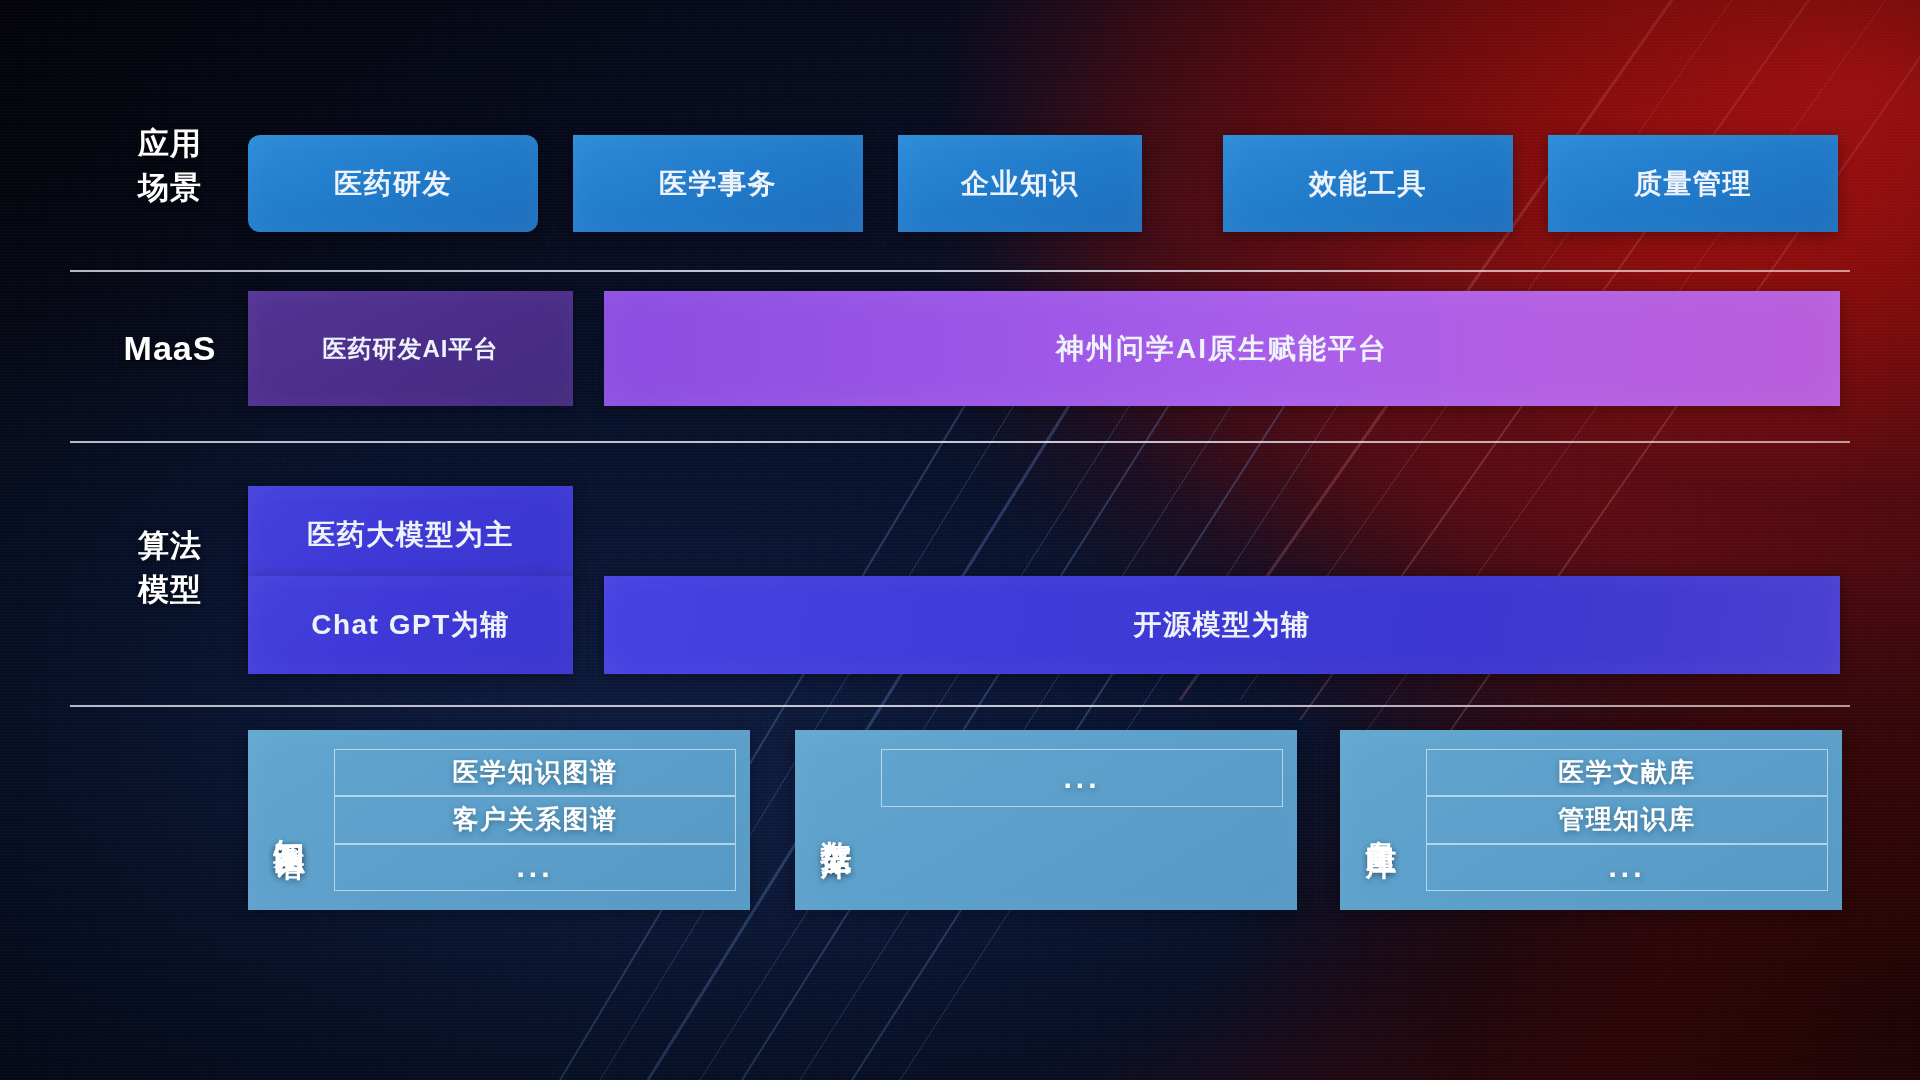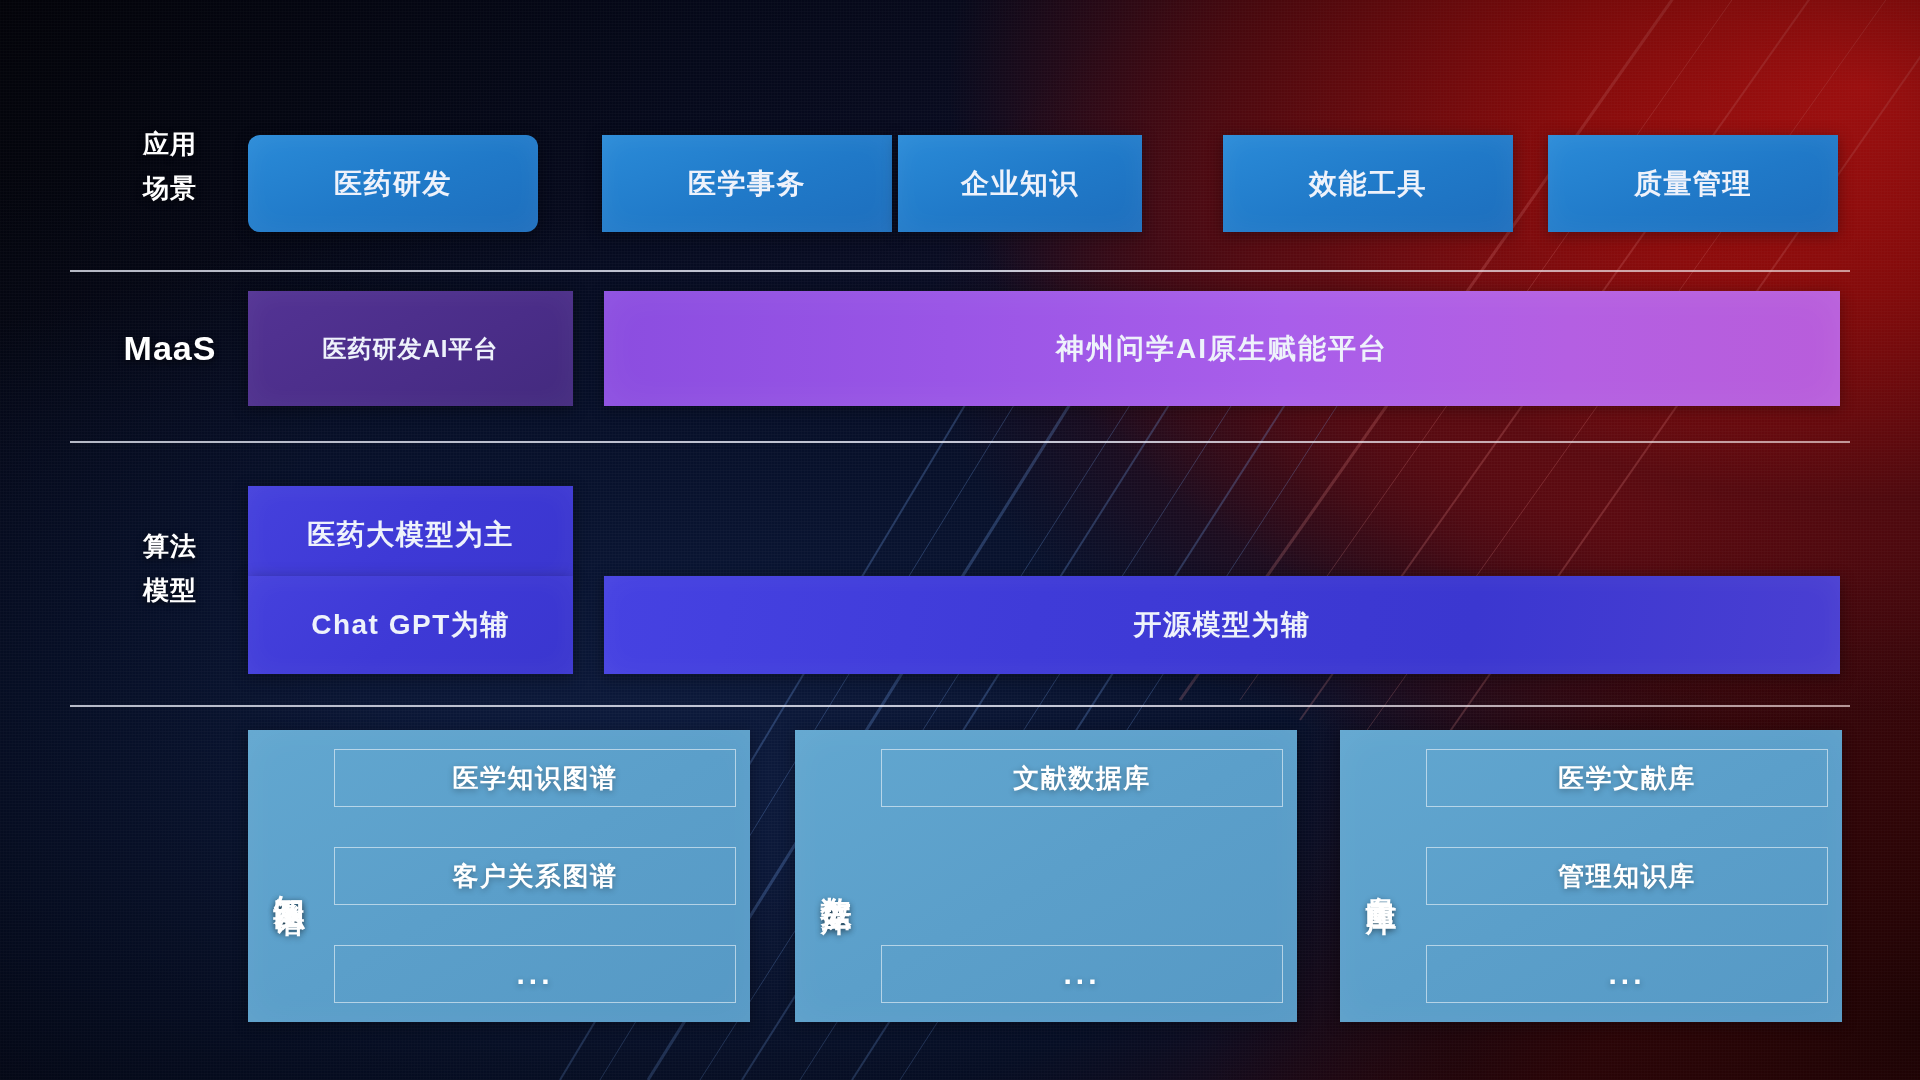--- a/index.html
+++ b/index.html
@@ -34,21 +34,21 @@
   }
 
   
   #stage { position:absolute; inset:0; z-index:2; }
 
   .divider { position:absolute; left:70px; width:1780px; height:2px;
              background:linear-gradient(90deg, rgba(225,228,240,.80) 0%, rgba(230,232,245,.85) 55%, rgba(235,210,210,.70) 100%); }
 
   .rowlabel {
     position:absolute; left:90px; width:160px;
-    color:#ffffff; font-weight:bold; font-size:26px; line-height:44px;
+    color:#ffffff; font-weight:bold; font-size:31px; line-height:44px;
     letter-spacing:1px; text-align:center; white-space:pre-line;
     text-shadow:0 2px 7px rgba(0,0,0,.65);
   }
 
   .box { position:absolute; display:flex; align-items:center; justify-content:center;
          color:#eef2fb; font-weight:bold; text-align:center; }
 
   
   .app-box {
     height:97px; font-size:28px; letter-spacing:1.5px;
@@ -71,21 +71,21 @@
   
   .algo {
     height:98px; font-size:28px; letter-spacing:1.5px;
     background:linear-gradient(135deg,#4541dd 0%,#3e39d6 50%,#3a36cf 100%);
     box-shadow:inset 0 0 30px rgba(255,255,255,.05), 0 3px 14px rgba(0,0,0,.35);
   }
   .algo-wide { background:linear-gradient(100deg,#4642e2 0%,#3f3bd8 35%,#3b37d0 70%,#4a3fd2 100%); }
 
   
   .kblock {
-    position:absolute; height:292px; display:flex; align-items:stretch;
+    position:absolute; height:180px; display:flex; align-items:stretch;
     background:linear-gradient(150deg,#62a7d0 0%,#5b9fca 50%,#5699c5 100%);
     box-shadow:inset 0 0 40px rgba(255,255,255,.05), 0 3px 14px rgba(0,0,0,.3);
     padding:10px 14px 10px 10px;
   }
   .kblock-title {
     width:62px; flex:0 0 62px; display:flex; align-items:center; justify-content:center;
     color:#ffffff; font-weight:bold; font-size:31px; line-height:39px;
     writing-mode:vertical-rl; text-orientation:upright; letter-spacing:3px;
     text-shadow:0 2px 6px rgba(0,0,0,.35);
   }
@@ -141,21 +141,21 @@
 <div id="stage">
 
   <div class="divider" style="top:270px"></div>
   <div class="divider" style="top:441px"></div>
   <div class="divider" style="top:705px"></div>
 
   <div class="rowlabel" style="top:122px">应用
 场景</div>
 
   <div class="box app-box" style="left:248px;  top:135px; width:290px;border-radius:12px;">医药研发</div>
-  <div class="box app-box" style="left:602px;  top:135px; width:290px;">医学事务</div>
+  <div class="box app-box" style="left:573px;  top:135px; width:290px;">医学事务</div>
   <div class="box app-box" style="left:898px;  top:135px; width:244px;">企业知识</div>
   <div class="box app-box" style="left:1223px; top:135px; width:290px;">效能工具</div>
   <div class="box app-box" style="left:1548px; top:135px; width:290px;">质量管理</div>
 
   <div class="rowlabel" style="top:326px; font-size:34px;">MaaS</div>
 
   <div class="box maas-left" style="left:248px; top:291px; width:325px;">医药研发AI平台</div>
   <div class="box maas-right" style="left:604px; top:291px; width:1236px;">神州问学AI原生赋能平台</div>
 
   <div class="rowlabel" style="top:524px">算法
@@ -172,21 +172,20 @@
     <div class="kblock-items">
       <div class="kitem">医学知识图谱</div>
       <div class="kitem">客户关系图谱</div>
       <div class="kitem ellipsis">...</div>
     </div>
   </div>
 
   <div class="kblock" style="left:795px; top:730px; width:502px;">
     <div class="kblock-title">数据库</div>
     <div class="kblock-items">
-      <div class="kitem">文献数据库</div>
       <div class="kitem ellipsis">...</div>
     </div>
   </div>
 
   <div class="kblock" style="left:1340px; top:730px; width:502px;">
     <div class="kblock-title">向量库</div>
     <div class="kblock-items">
       <div class="kitem">医学文献库</div>
       <div class="kitem">管理知识库</div>
       <div class="kitem ellipsis">...</div>

